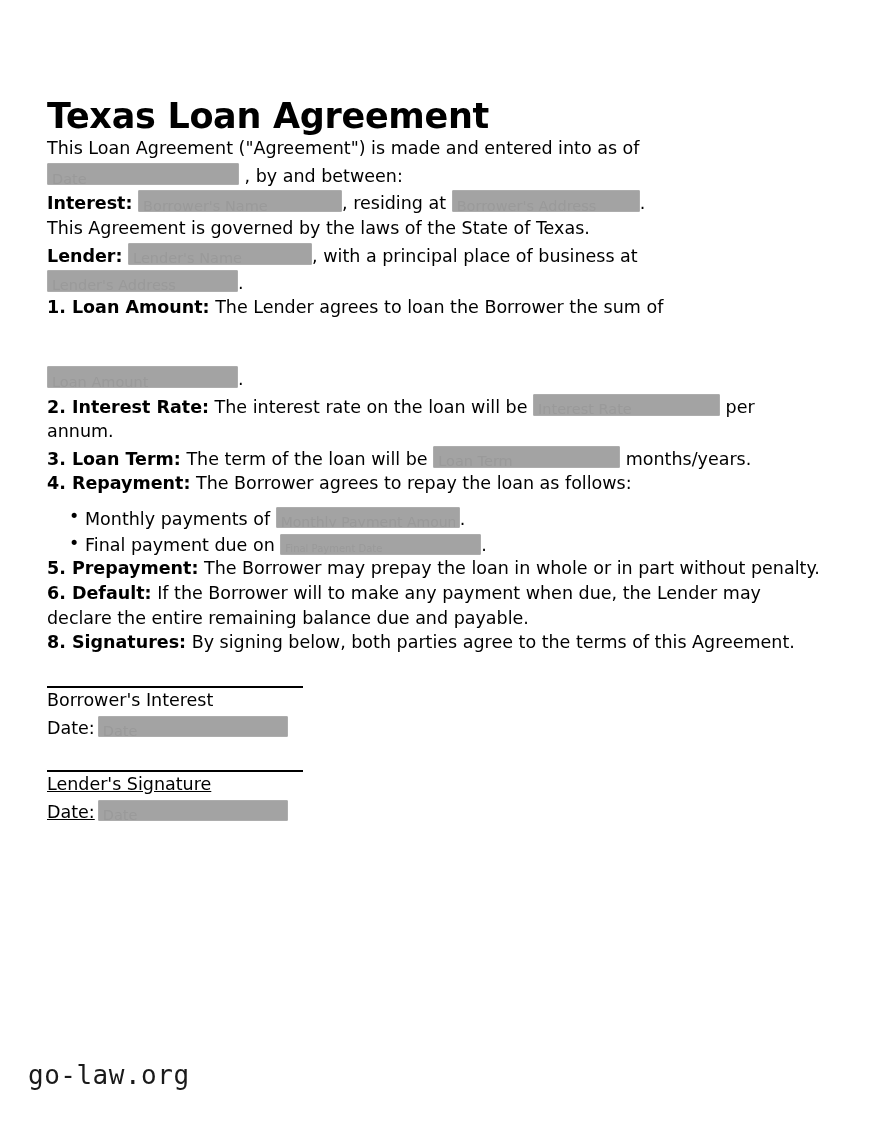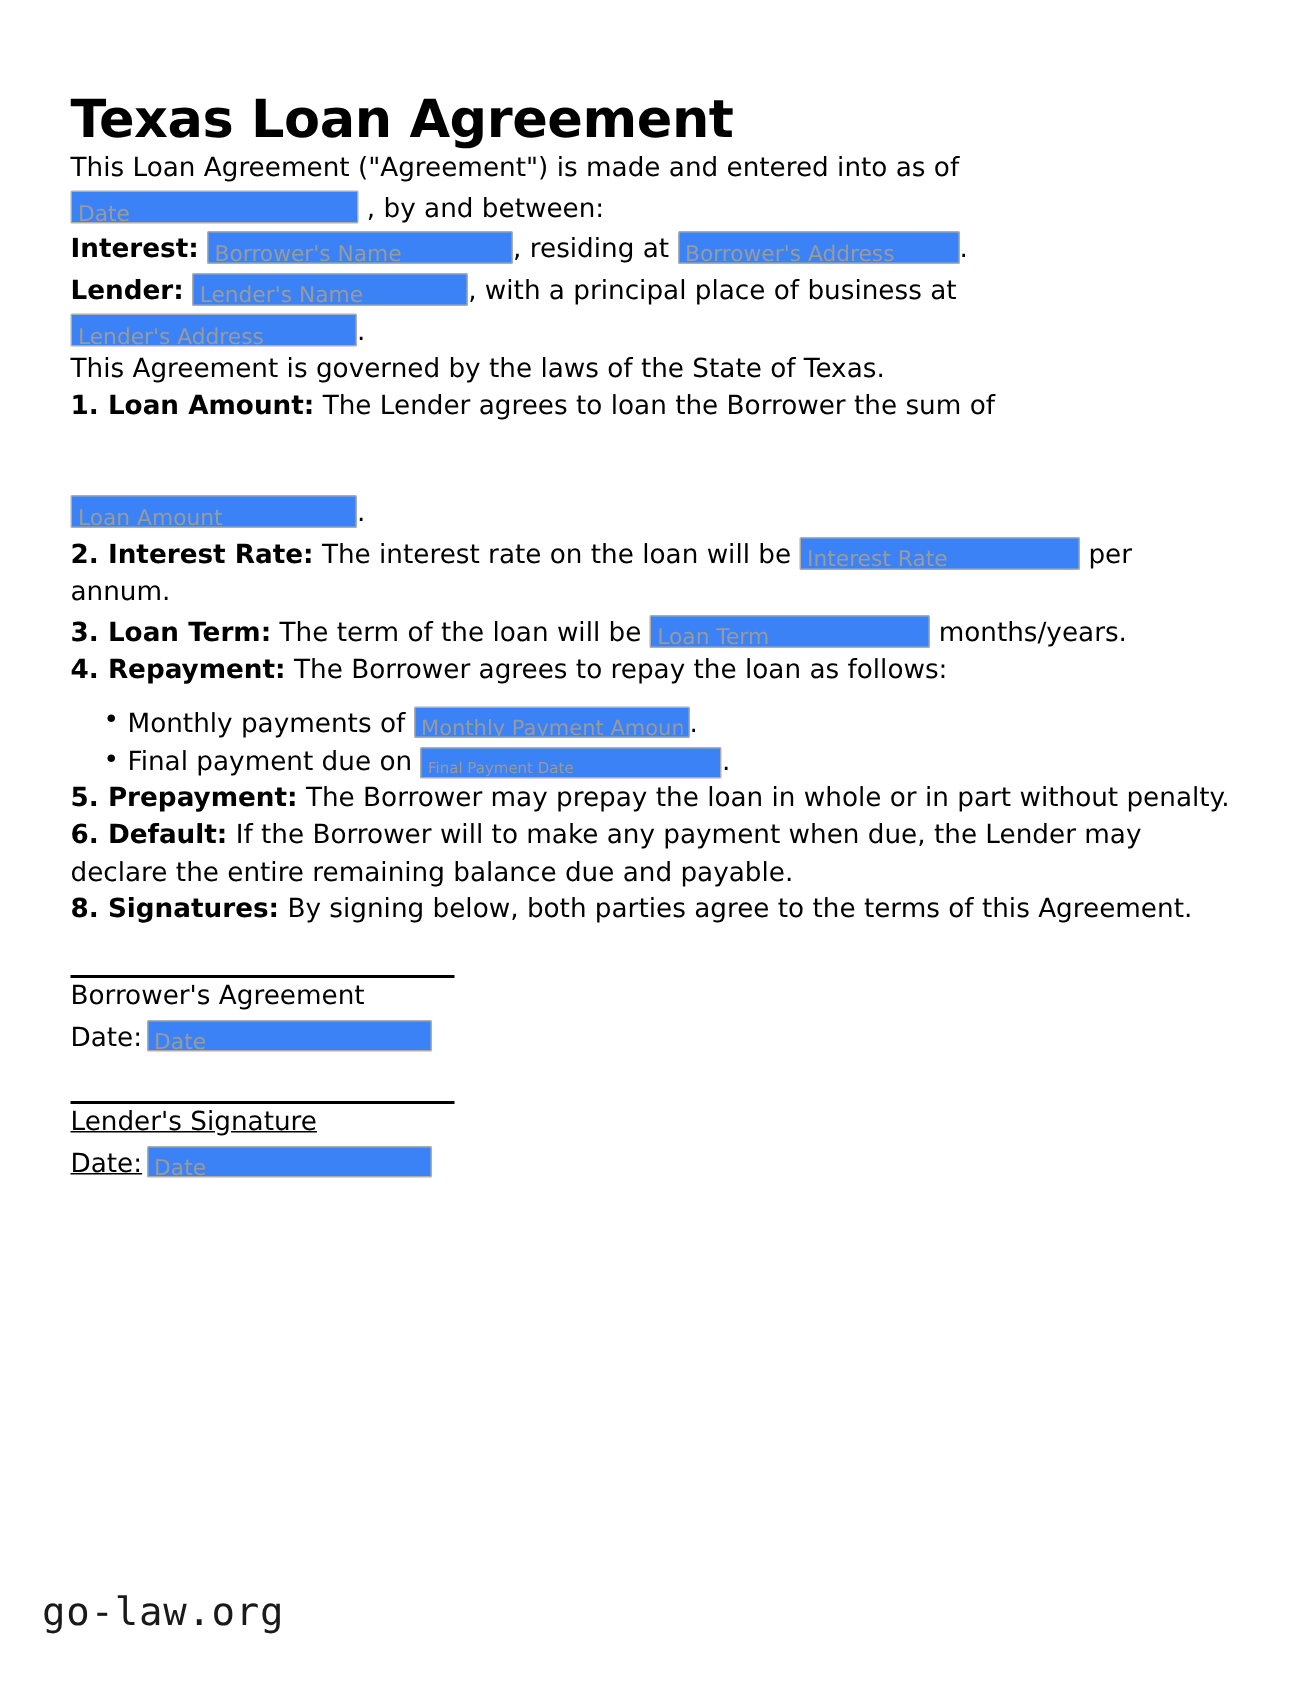--- a/index.html
+++ b/index.html
@@ -19,40 +19,40 @@
     position: absolute;
     left: 47px;
     top: 0;
     width: 775px;
   }
   h1.doc-title {
     font-size: 35px;
     font-weight: bold;
     letter-spacing: -0.3px;
     margin: 0;
-    padding-top: 60px;
+    padding-top: 96px;
     line-height: 1.15;
     color: #000;
   }
   p.para {
     font-size: 17.5px;
     line-height: 1.42;
     margin: 0;
     color: #000;
   }
   .mt-intro { margin-top: 17px; }
   .mt-block { margin-top: 20px; }
   .mt-block-sm { margin-top: 19px; }
   .strong { font-weight: bold; }
 
   
   .fld {
     display: inline-block;
     border: 1px solid #adadad;
-    background: #3b82f6;
+    background: #a3a3a3;
     font-family: "DejaVu Sans", sans-serif;
     font-size: 14.5px;
     color: #000;
     padding: 12px 4px 3px 4px;
     box-sizing: border-box;
     vertical-align: baseline;
     position: relative;
     top: 2px;
     border-radius: 1px;
     outline: none;
@@ -138,27 +138,27 @@
     <input class="fld w-date" type="text" placeholder="Date" style="">
     <span>, by and between:</span>
   </p>
 
   <p class="para mt-block">
     <span class="strong">Interest:</span>
     <input class="fld w-bname" type="text" placeholder="Borrower's Name" style=""><span>, residing at</span>
     <input class="fld w-baddr" type="text" placeholder="Borrower's Address" style=""><span>.</span>
   </p>
 
+  <p class="para mt-block">This Agreement is governed by the laws of the State of Texas.</p>
+
   <p class="para mt-block">
     <span class="strong">Lender:</span>
     <input class="fld w-lname" type="text" placeholder="Lender's Name" style=""><span>, with a principal place of business at</span>
     <input class="fld w-laddr" type="text" placeholder="Lender's Address" style=""><span>.</span>
   </p>
-
-  <p class="para mt-block">This Agreement is governed by the laws of the State of Texas.</p>
 
   <p class="para mt-block">
     <span class="strong">1. Loan Amount:</span>
     <span>The Lender agrees to loan the Borrower the sum of</span>
     <input class="fld w-amount" type="text" placeholder="Loan Amount" style=""><span>.</span>
   </p>
 
   <p class="para mt-block">
     <span class="strong">2. Interest Rate:</span>
     <span>The interest rate on the loan will be</span>
@@ -202,21 +202,21 @@
   </p>
 
 
   <p class="para mt-block-sm">
     <span class="strong">8. Signatures:</span>
     <span>By signing below, both parties agree to the terms of this Agreement.</span>
   </p>
 
   <div class="sig-block">
     <div class="sig-rule"></div>
-    <div class="sig-label">Borrower's Agreement</div>
+    <div class="sig-label">Borrower's Interest</div>
     <div class="sig-date-row">
       <span class="lbl">Date:</span><input class="fld w-sigdate" type="text" placeholder="Date" style="">
     </div>
   </div>
 
   <div class="sig-block second">
     <div class="sig-rule"></div>
     <div class="sig-label">Lender's Signature</div>
     <div class="sig-date-row">
       <span class="lbl">Date:</span><input class="fld w-sigdate" type="text" placeholder="Date" style="">

